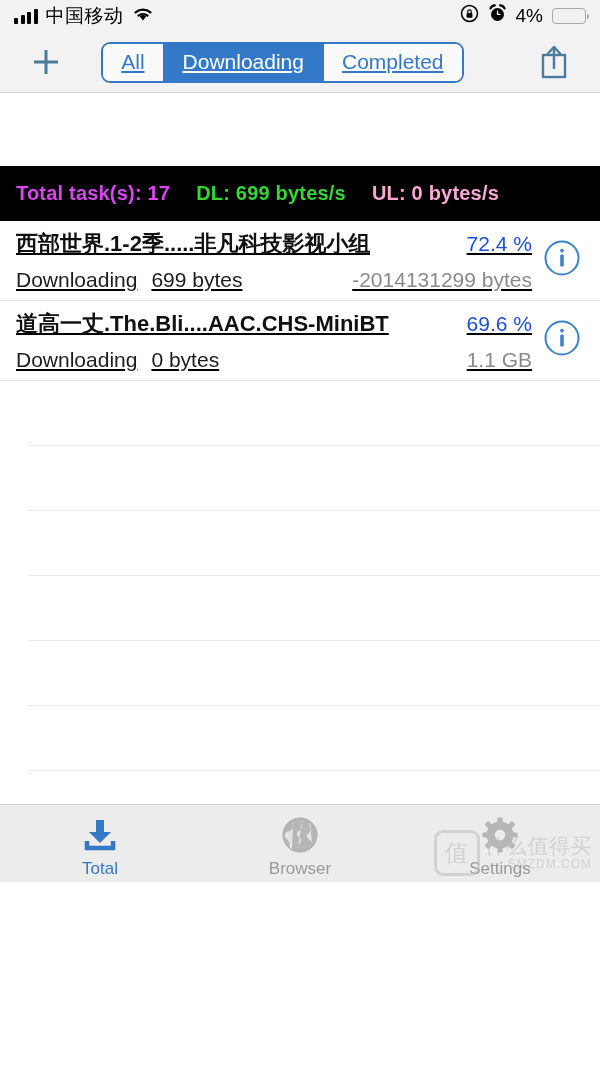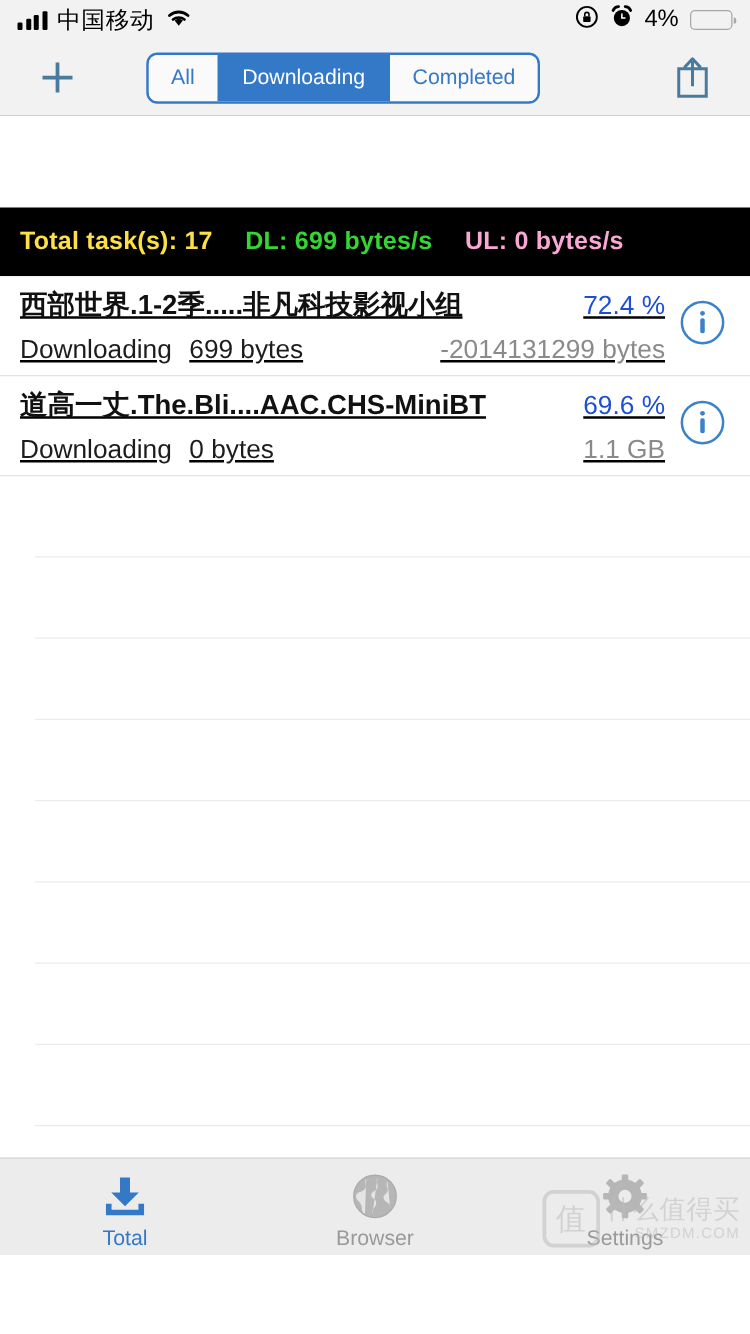--- a/index.html
+++ b/index.html
@@ -10,21 +10,21 @@
     width: 600px;
     height: 1067px;
     font-family: "Liberation Sans", "DejaVu Sans", sans-serif;
     background: #ffffff;
     overflow: hidden;
     -webkit-font-smoothing: antialiased;
   }
   #app {
     position: relative;
     width: 600px;
-    height: 1004px;
+    height: 882px;
     background: #ffffff;
     display: flex;
     flex-direction: column;
   }
 
   
   .statusbar {
     height: 32px;
     background: #f2f2f2;
     display: flex;
@@ -135,26 +135,27 @@
     height: 41px;
     margin: 0 auto;
     box-sizing: border-box;
     background: #fafafa;
   }
   .seg {
     display: flex;
     align-items: center;
     justify-content: center;
     padding: 0 18px;
-    font-size: 17px;
+    font-size: 21px;
     color: #3478c8;
     background: #fafafa;
     cursor: pointer;
     border-right: 2px solid #3478c8;
     white-space: nowrap;
+    text-decoration: underline;
   }
   .seg:last-child { border-right: none; }
   .seg.active {
     background: #3478c8;
     color: #ffffff;
   }
 
   
   .gap-area {
     height: 73px;
@@ -172,21 +173,21 @@
     box-sizing: border-box;
     gap: 26px;
     flex: 0 0 auto;
   }
   .stat {
     font-size: 20px;
     font-weight: bold;
     letter-spacing: 0.2px;
     white-space: nowrap;
   }
-  .stat-total { color: #fde047; }
+  .stat-total { color: #d946ef; }
   .stat-dl { color: #34d634; }
   .stat-ul { color: #f9a8d4; }
 
   
   .tasklist {
     flex: 1 1 auto;
     background: #ffffff;
     overflow: hidden;
     position: relative;
   }

